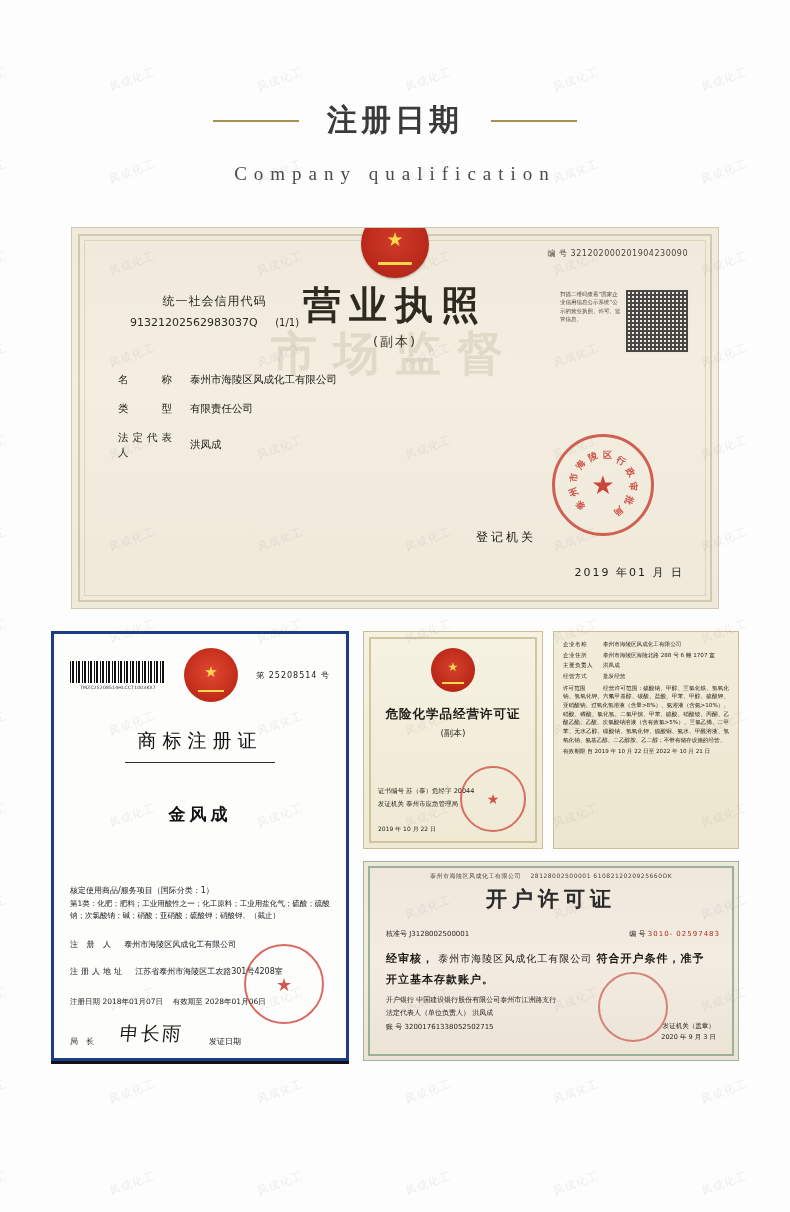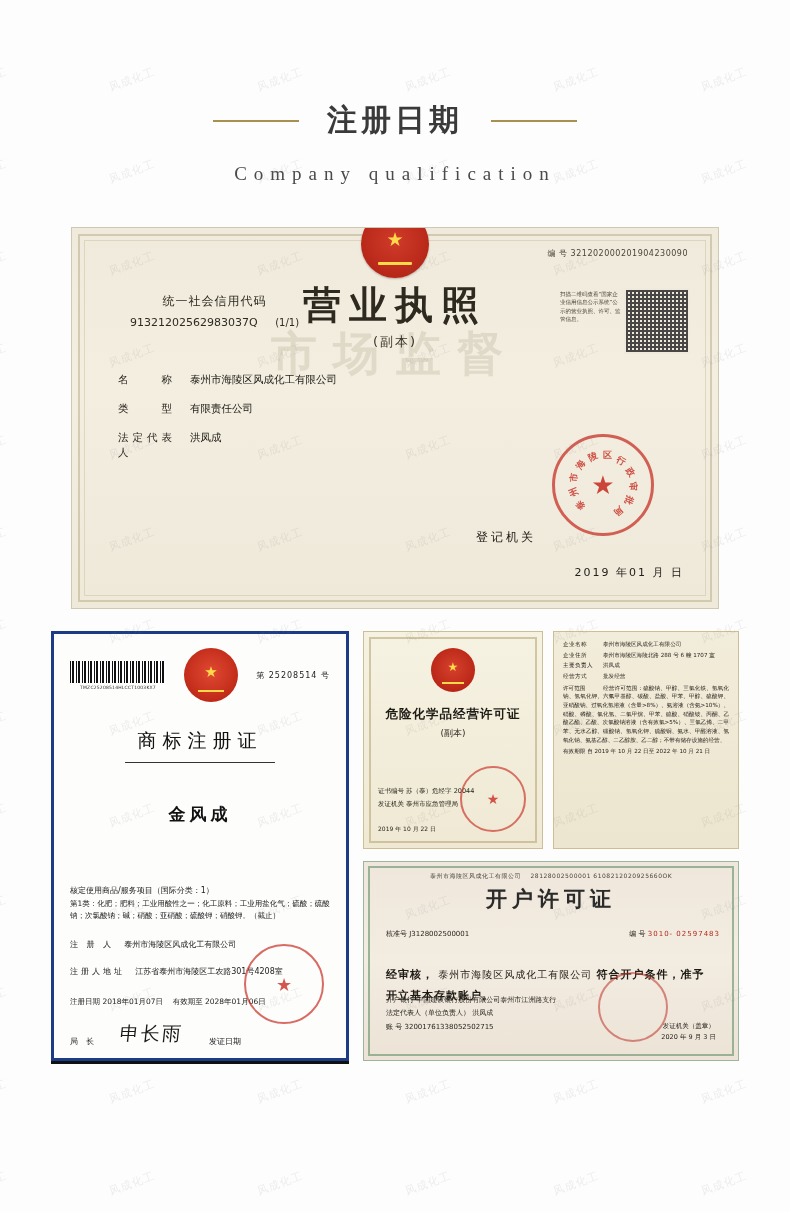--- a/index.html
+++ b/index.html
@@ -208,20 +208,21 @@
     left: 46px;
     top: 144px;
     width: 300px;
     font-size: 10.5px;
     color: #22201a;
   }
   .fields .row {
     display: flex;
     margin-bottom: 13px;
     line-height: 1.5;
+    align-items: center;
   }
   .fields .k {
     width: 72px;
     flex: 0 0 72px;
     letter-spacing: 4px;
     color: #2b2720;
   }
   .fields .v { flex: 1; }
   .fields .v.small { font-size: 8.6px; line-height: 1.65; }
   .fields-right {
@@ -505,21 +506,21 @@
     left: 22px;
     right: 18px;
     top: 66px;
     font-size: 7px;
     color: #221f18;
     line-height: 1.9;
   }
   .bank-rows .br { display: flex; justify-content: space-between; }
   .bank-no { color: #b32a1c; letter-spacing: 1px; }
   .bank-body {
-    margin-top: 24px;
+    margin-top: 8px;
     font-size: 10px;
     letter-spacing: 1px;
     line-height: 1.9;
     color: #1d1a14;
   }
   .bank-body .big { font-size: 11px; font-weight: 600; }
   .bank-foot {
     position: absolute;
     left: 22px;
     right: 18px;

